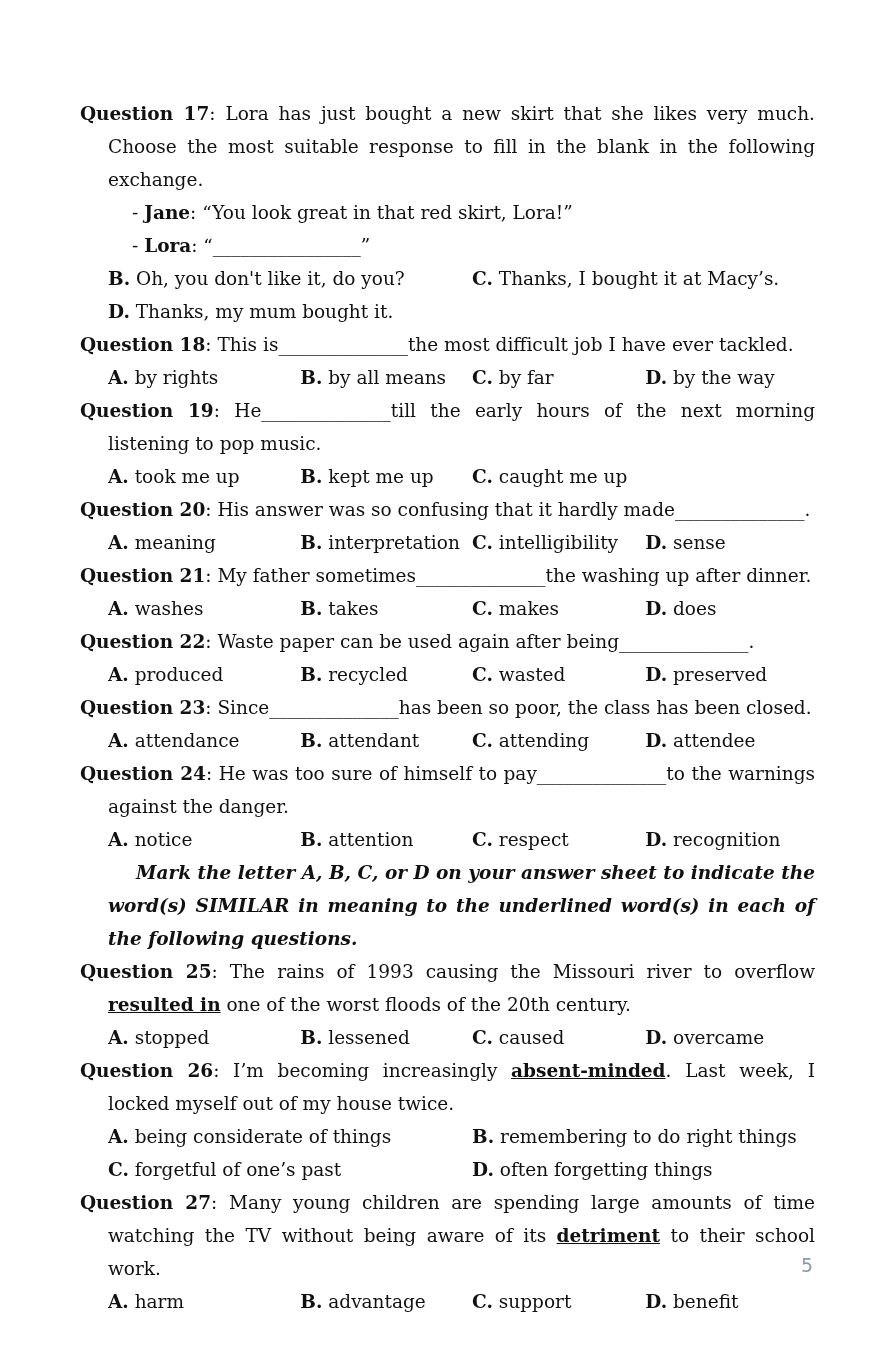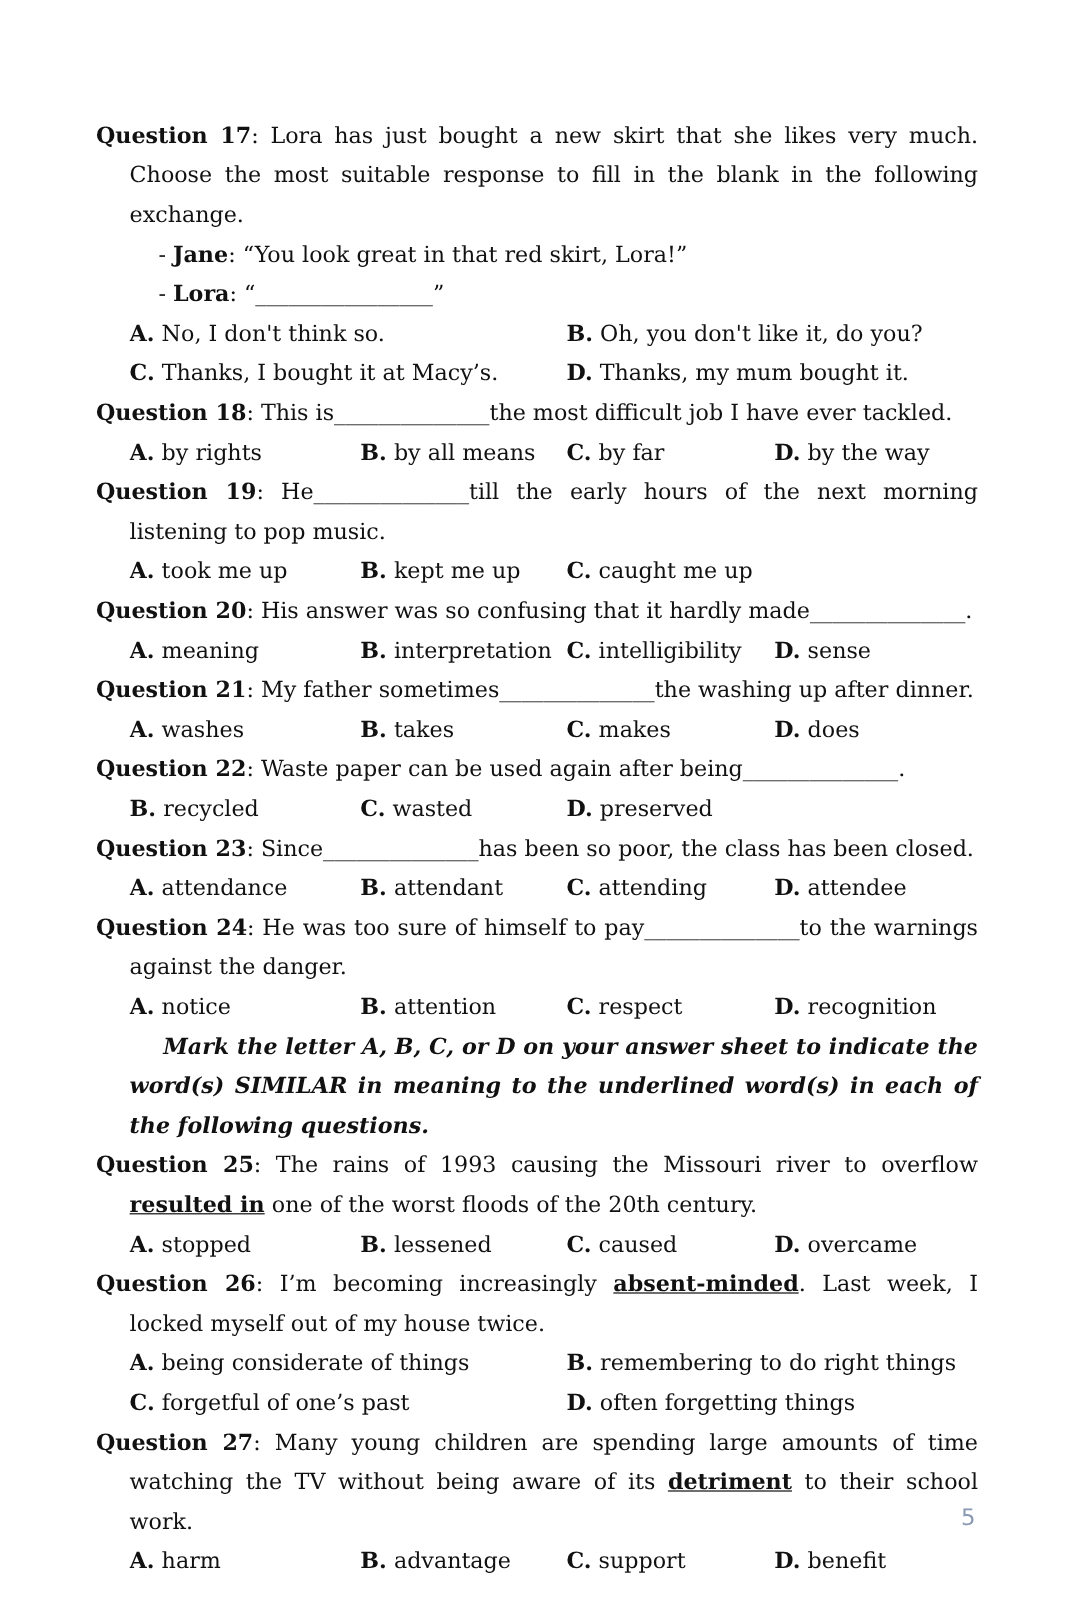--- a/index.html
+++ b/index.html
@@ -30,21 +30,20 @@
 </head>
 <body>
 
 <div class="page">
   <main id="content">
       <section class="question">
         <p class="q-body"><span class="b">Question 17</span><span>: Lora has just bought a new skirt that she likes very much. Choose the most suitable response to fill in the blank in the following exchange.</span></p>
         <p class="line dialogue"><span>- </span><span class="b">Jane</span><span>: “You look great in that red skirt, Lora!”</span></p>
         <p class="line dialogue"><span>- </span><span class="b">Lora</span><span>: “________________”</span></p>
         <div class="options cols-2">
-          <div class="option"><span class="b">A.</span><span> No, I don't think so.</span></div>
           <div class="option"><span class="b">B.</span><span> Oh, you don't like it, do you?</span></div>
           <div class="option"><span class="b">C.</span><span> Thanks, I bought it at Macy’s.</span></div>
           <div class="option"><span class="b">D.</span><span> Thanks, my mum bought it.</span></div>
         </div>
       </section>
       <section class="question">
         <p class="q-body"><span class="b">Question 18</span><span>: This is______________the most difficult job I have ever tackled.</span></p>
         <div class="options cols-4">
           <div class="option"><span class="b">A.</span><span> by rights</span></div>
           <div class="option"><span class="b">B.</span><span> by all means</span></div>
@@ -74,20 +73,21 @@
         <div class="options cols-4">
           <div class="option"><span class="b">A.</span><span> washes</span></div>
           <div class="option"><span class="b">B.</span><span> takes</span></div>
           <div class="option"><span class="b">C.</span><span> makes</span></div>
           <div class="option"><span class="b">D.</span><span> does</span></div>
         </div>
       </section>
       <section class="question">
         <p class="q-body"><span class="b">Question 22</span><span>: Waste paper can be used again after being______________.</span></p>
         <div class="options cols-4">
+          <div class="option"><span class="b">A.</span><span> produced</span></div>
           <div class="option"><span class="b">B.</span><span> recycled</span></div>
           <div class="option"><span class="b">C.</span><span> wasted</span></div>
           <div class="option"><span class="b">D.</span><span> preserved</span></div>
         </div>
       </section>
       <section class="question">
         <p class="q-body"><span class="b">Question 23</span><span>: Since______________has been so poor, the class has been closed.</span></p>
         <div class="options cols-4">
           <div class="option"><span class="b">A.</span><span> attendance</span></div>
           <div class="option"><span class="b">B.</span><span> attendant</span></div>

